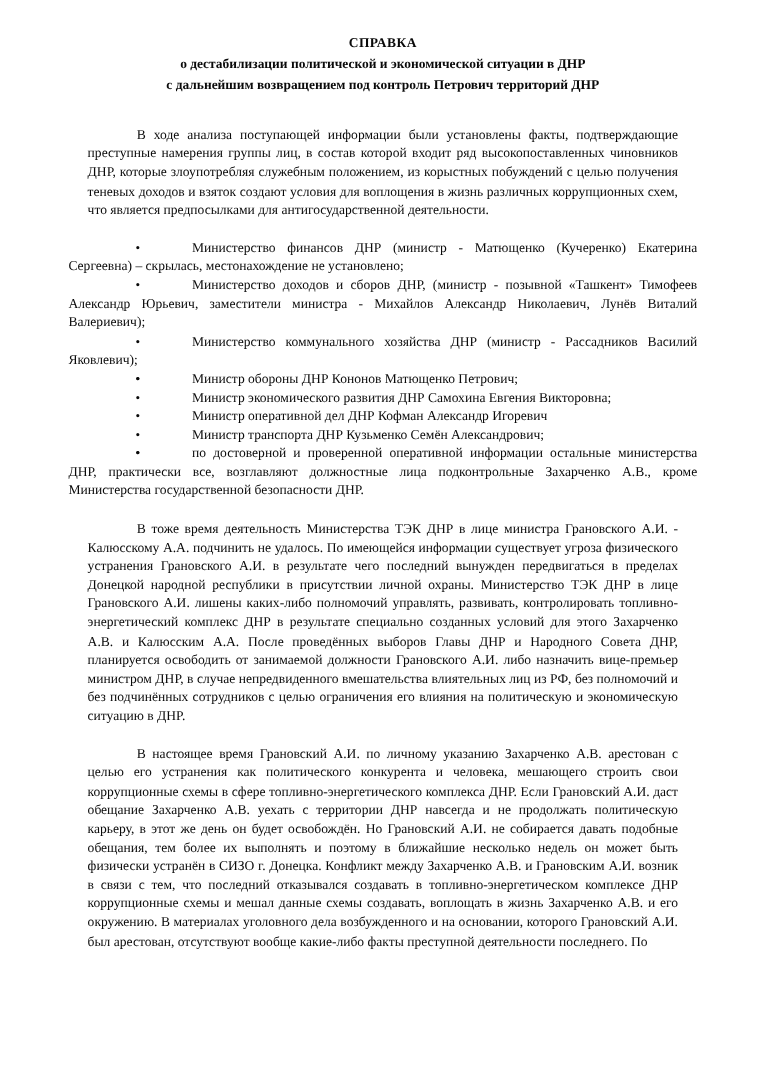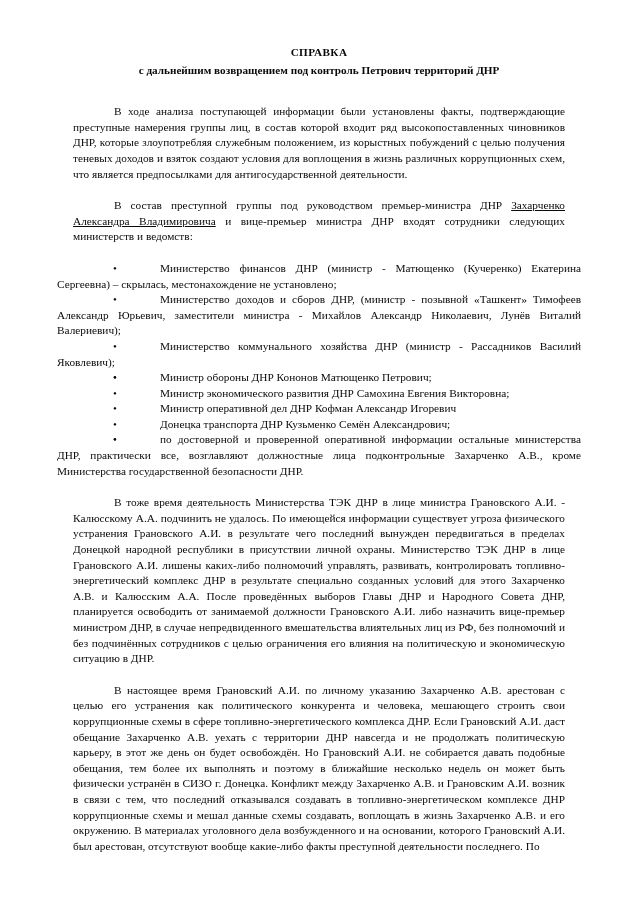--- a/index.html
+++ b/index.html
@@ -13,21 +13,21 @@
     height: 903px;
     background: #ffffff;
     overflow: hidden;
     box-sizing: border-box;
     font-family: "Liberation Serif", "DejaVu Serif", serif;
     color: #0a0a0a;
   }
   .content {
     position: absolute;
     left: 57px;
-    top: 44px;
+    top: 28px;
     width: 524px;
   }
   .title-block {
     text-align: center;
     font-weight: bold;
     font-size: 11.2px;
     line-height: 17.6px;
     margin-bottom: 25px;
   }
   .title-block .t-line {
@@ -79,36 +79,36 @@
   }
 </style>
 </head>
 <body>
 
 <div class="page">
   <div class="content">
 
     <div class="title-block">
       <span class="t-line main">СПРАВКА</span>
+      <span class="t-line">о дестабилизации политической и экономической ситуации в ДНР</span>
       <span class="t-line">с дальнейшим возвращением под контроль Петрович территорий ДНР</span>
     </div>
 
     <p class="para">В ходе анализа поступающей информации были установлены факты, подтверждающие преступные намерения группы лиц, в состав которой входит ряд высокопоставленных чиновников ДНР, которые злоупотребляя служебным положением, из корыстных побуждений с целью получения теневых доходов и взяток создают условия для воплощения в жизнь различных коррупционных схем, что является предпосылками для антигосударственной деятельности.</p>
 
-    <p class="para"><span>В состав преступной группы под руководством премьер-министра ДНР </span><span class="underline">Захарченко Александра Владимировича</span><span> и вице-премьер министра ДНР входят сотрудники следующих министерств и ведомств:</span></p>
 
     <ul class="bullets">
       <li class="bullet-item"><span class="bullet-dot">•</span><span>Министерство финансов ДНР (министр - Матющенко (Кучеренко) Екатерина Сергеевна) – скрылась, местонахождение не установлено;</span></li>
       <li class="bullet-item"><span class="bullet-dot">•</span><span>Министерство доходов и сборов ДНР, (министр - позывной «Ташкент» Тимофеев Александр Юрьевич, заместители министра - Михайлов Александр Николаевич, Лунёв Виталий Валериевич);</span></li>
       <li class="bullet-item"><span class="bullet-dot">•</span><span>Министерство коммунального хозяйства ДНР (министр - Рассадников Василий Яковлевич);</span></li>
       <li class="bullet-item short"><span class="bullet-dot">•</span></li>
       <li class="bullet-item short"><span class="bullet-dot">•</span><span>Министр обороны ДНР Кононов Матющенко Петрович;</span></li>
       <li class="bullet-item short"><span class="bullet-dot">•</span><span>Министр экономического развития ДНР Самохина Евгения Викторовна;</span></li>
       <li class="bullet-item short"><span class="bullet-dot">•</span><span>Министр оперативной дел ДНР Кофман Александр Игоревич</span></li>
-      <li class="bullet-item short"><span class="bullet-dot">•</span><span>Донецка транспорта ДНР Кузьменко Семён Александрович;</span></li>
+      <li class="bullet-item short"><span class="bullet-dot">•</span><span>Министр транспорта ДНР Кузьменко Семён Александрович;</span></li>
       <li class="bullet-item short"><span class="bullet-dot">•</span></li>
       <li class="bullet-item"><span class="bullet-dot">•</span><span>по достоверной и проверенной оперативной информации остальные министерства ДНР, практически все, возглавляют должностные лица подконтрольные Захарченко А.В., кроме Министерства государственной безопасности ДНР.</span></li>
     </ul>
 
     <p class="para">В тоже время деятельность Министерства ТЭК ДНР в лице министра Грановского А.И. - Калюсскому А.А. подчинить не удалось. По имеющейся информации существует угроза физического устранения Грановского А.И. в результате чего последний вынужден передвигаться в пределах Донецкой народной республики в присутствии личной охраны. Министерство ТЭК ДНР в лице Грановского А.И. лишены каких-либо полномочий управлять, развивать, контролировать топливно-энергетический комплекс ДНР в результате специально созданных условий для этого Захарченко А.В. и Калюсским А.А. После проведённых выборов Главы ДНР и Народного Совета ДНР, планируется освободить от занимаемой должности Грановского А.И. либо назначить вице-премьер министром ДНР, в случае непредвиденного вмешательства влиятельных лиц из РФ, без полномочий и без подчинённых сотрудников с целью ограничения его влияния на политическую и экономическую ситуацию в ДНР.</p>
 
     <p class="para">В настоящее время Грановский А.И. по личному указанию Захарченко А.В. арестован с целью его устранения как политического конкурента и человека, мешающего строить свои коррупционные схемы в сфере топливно-энергетического комплекса ДНР. Если Грановский А.И. даст обещание Захарченко А.В. уехать с территории ДНР навсегда и не продолжать политическую карьеру, в этот же день он будет освобождён. Но Грановский А.И. не собирается давать подобные обещания, тем более их выполнять и поэтому в ближайшие несколько недель он может быть физически устранён в СИЗО г. Донецка. Конфликт между Захарченко А.В. и Грановским А.И. возник в связи с тем, что последний отказывался создавать в топливно-энергетическом комплексе ДНР коррупционные схемы и мешал данные схемы создавать, воплощать в жизнь Захарченко А.В. и его окружению. В материалах уголовного дела возбужденного и на основании, которого Грановский А.И. был арестован, отсутствуют вообще какие-либо факты преступной деятельности последнего. По</p>
 
   </div>
 </div>

